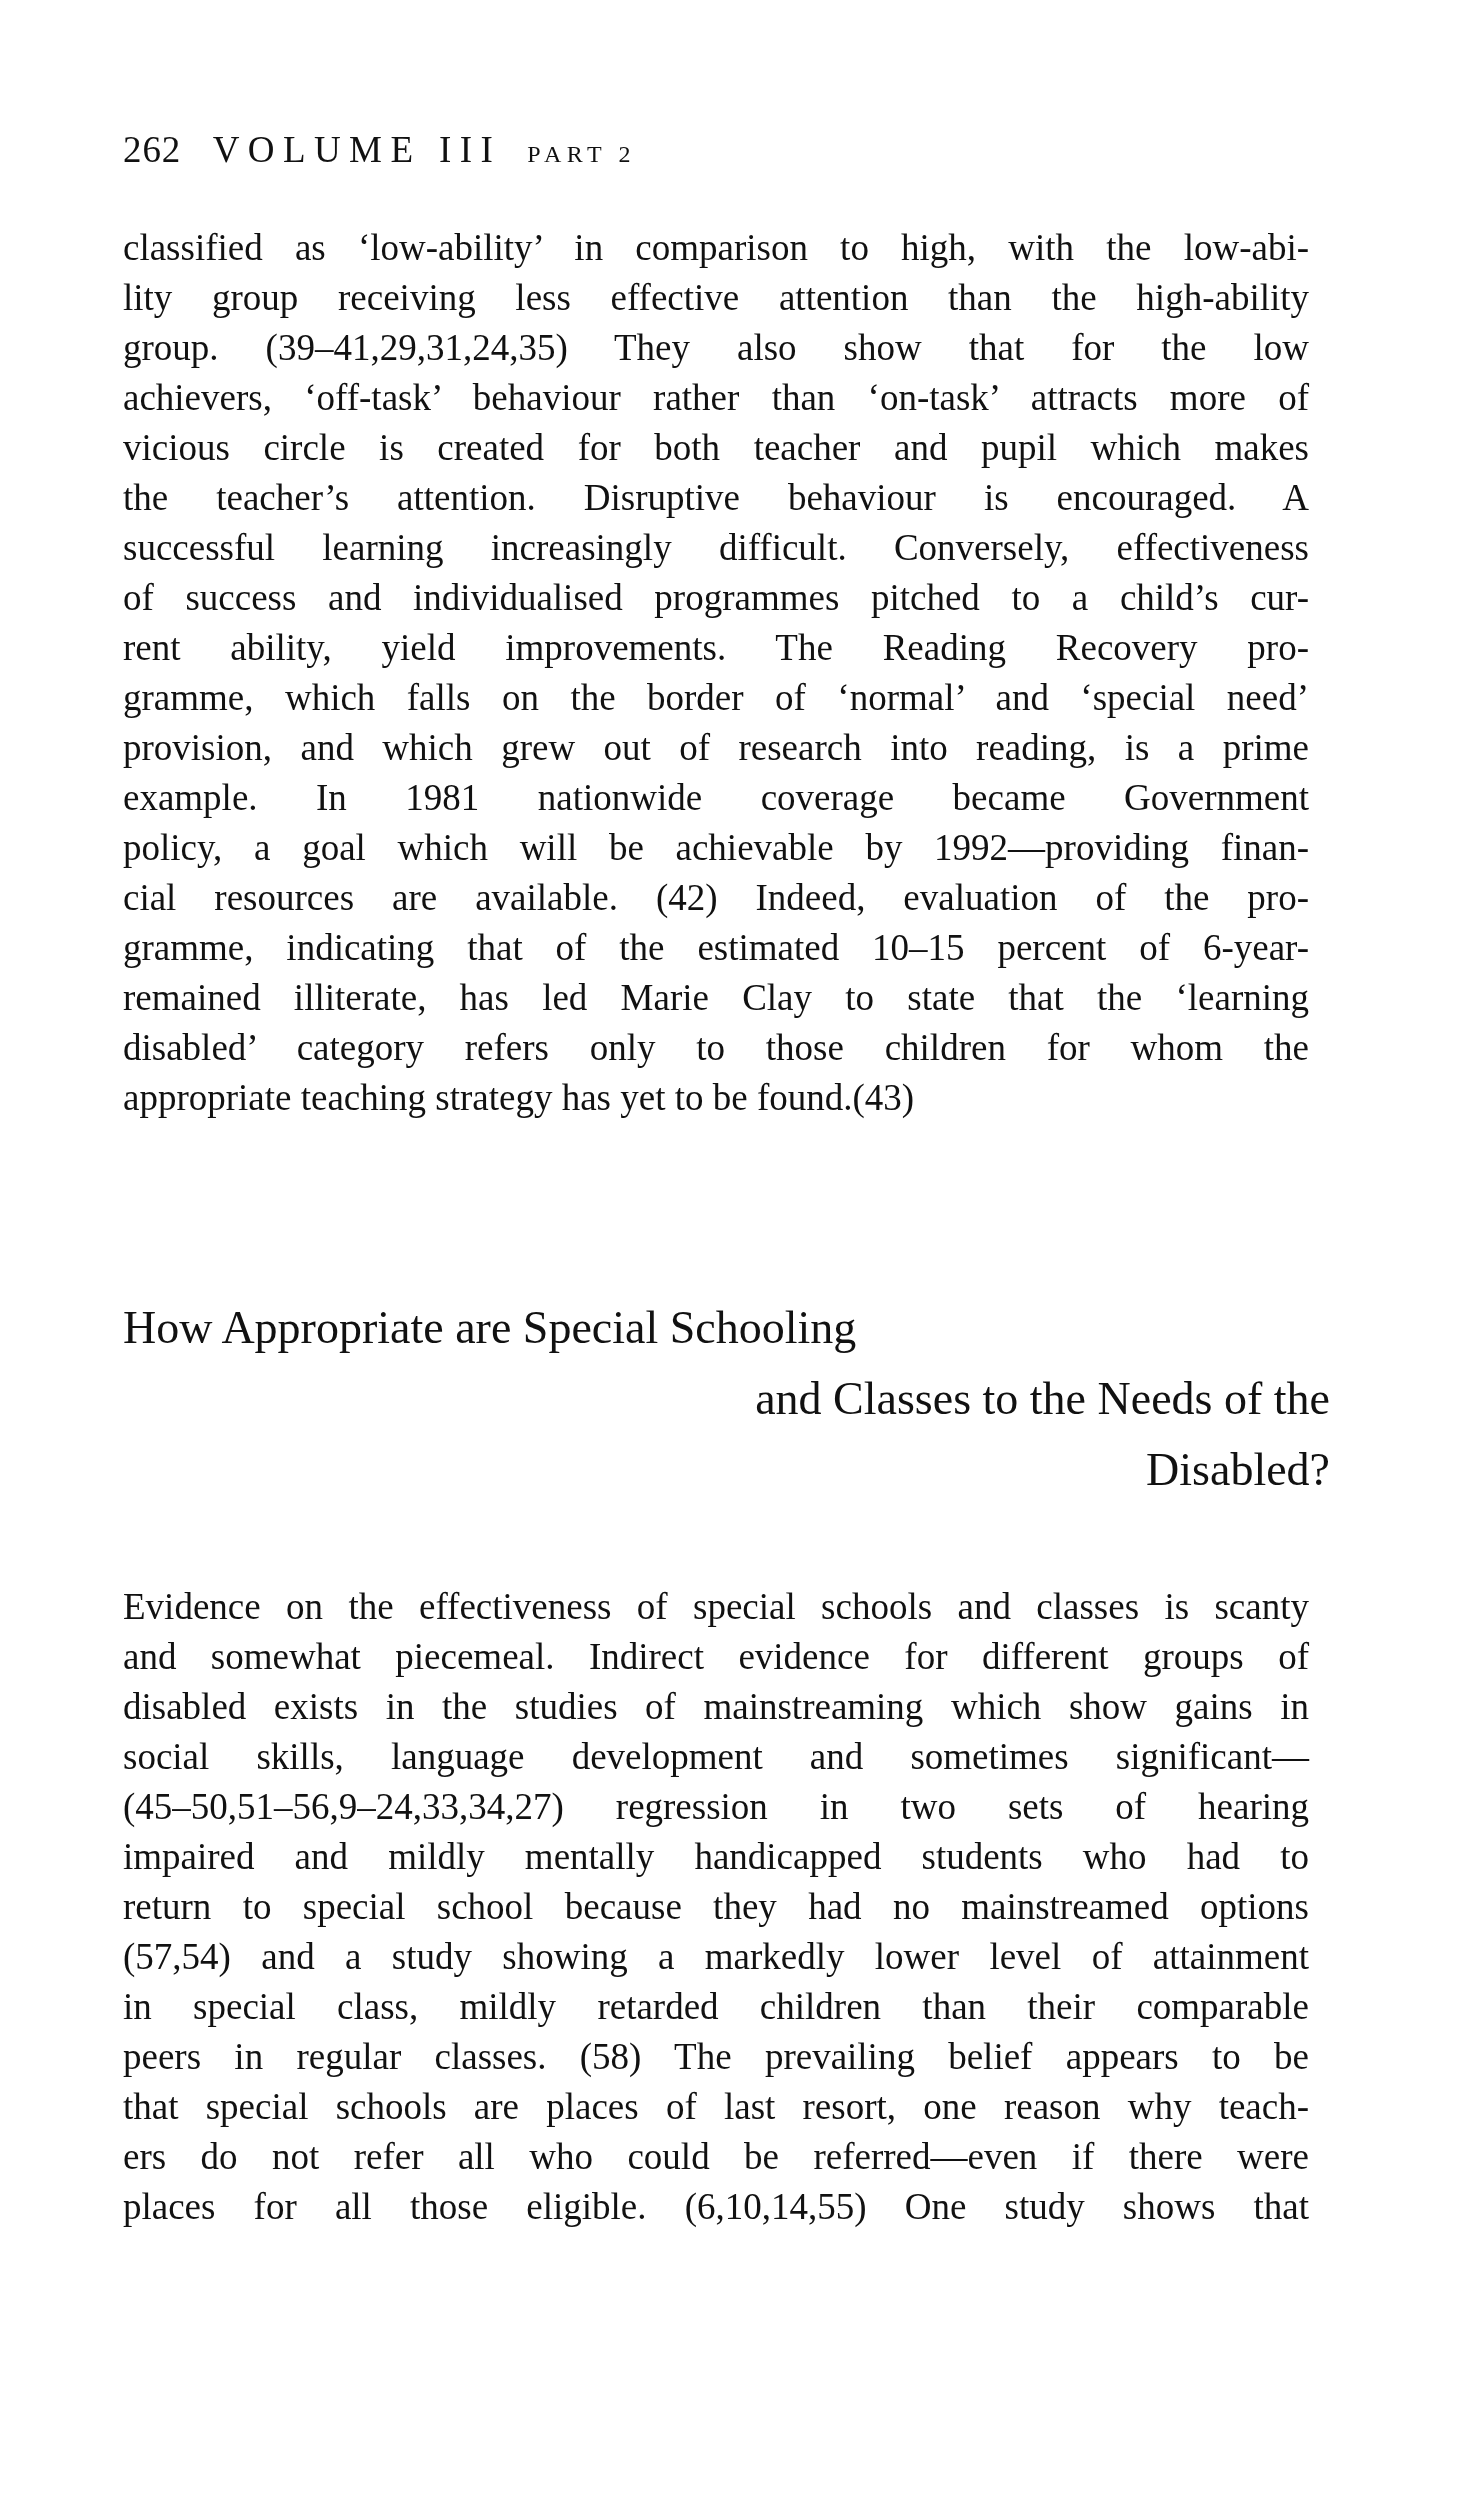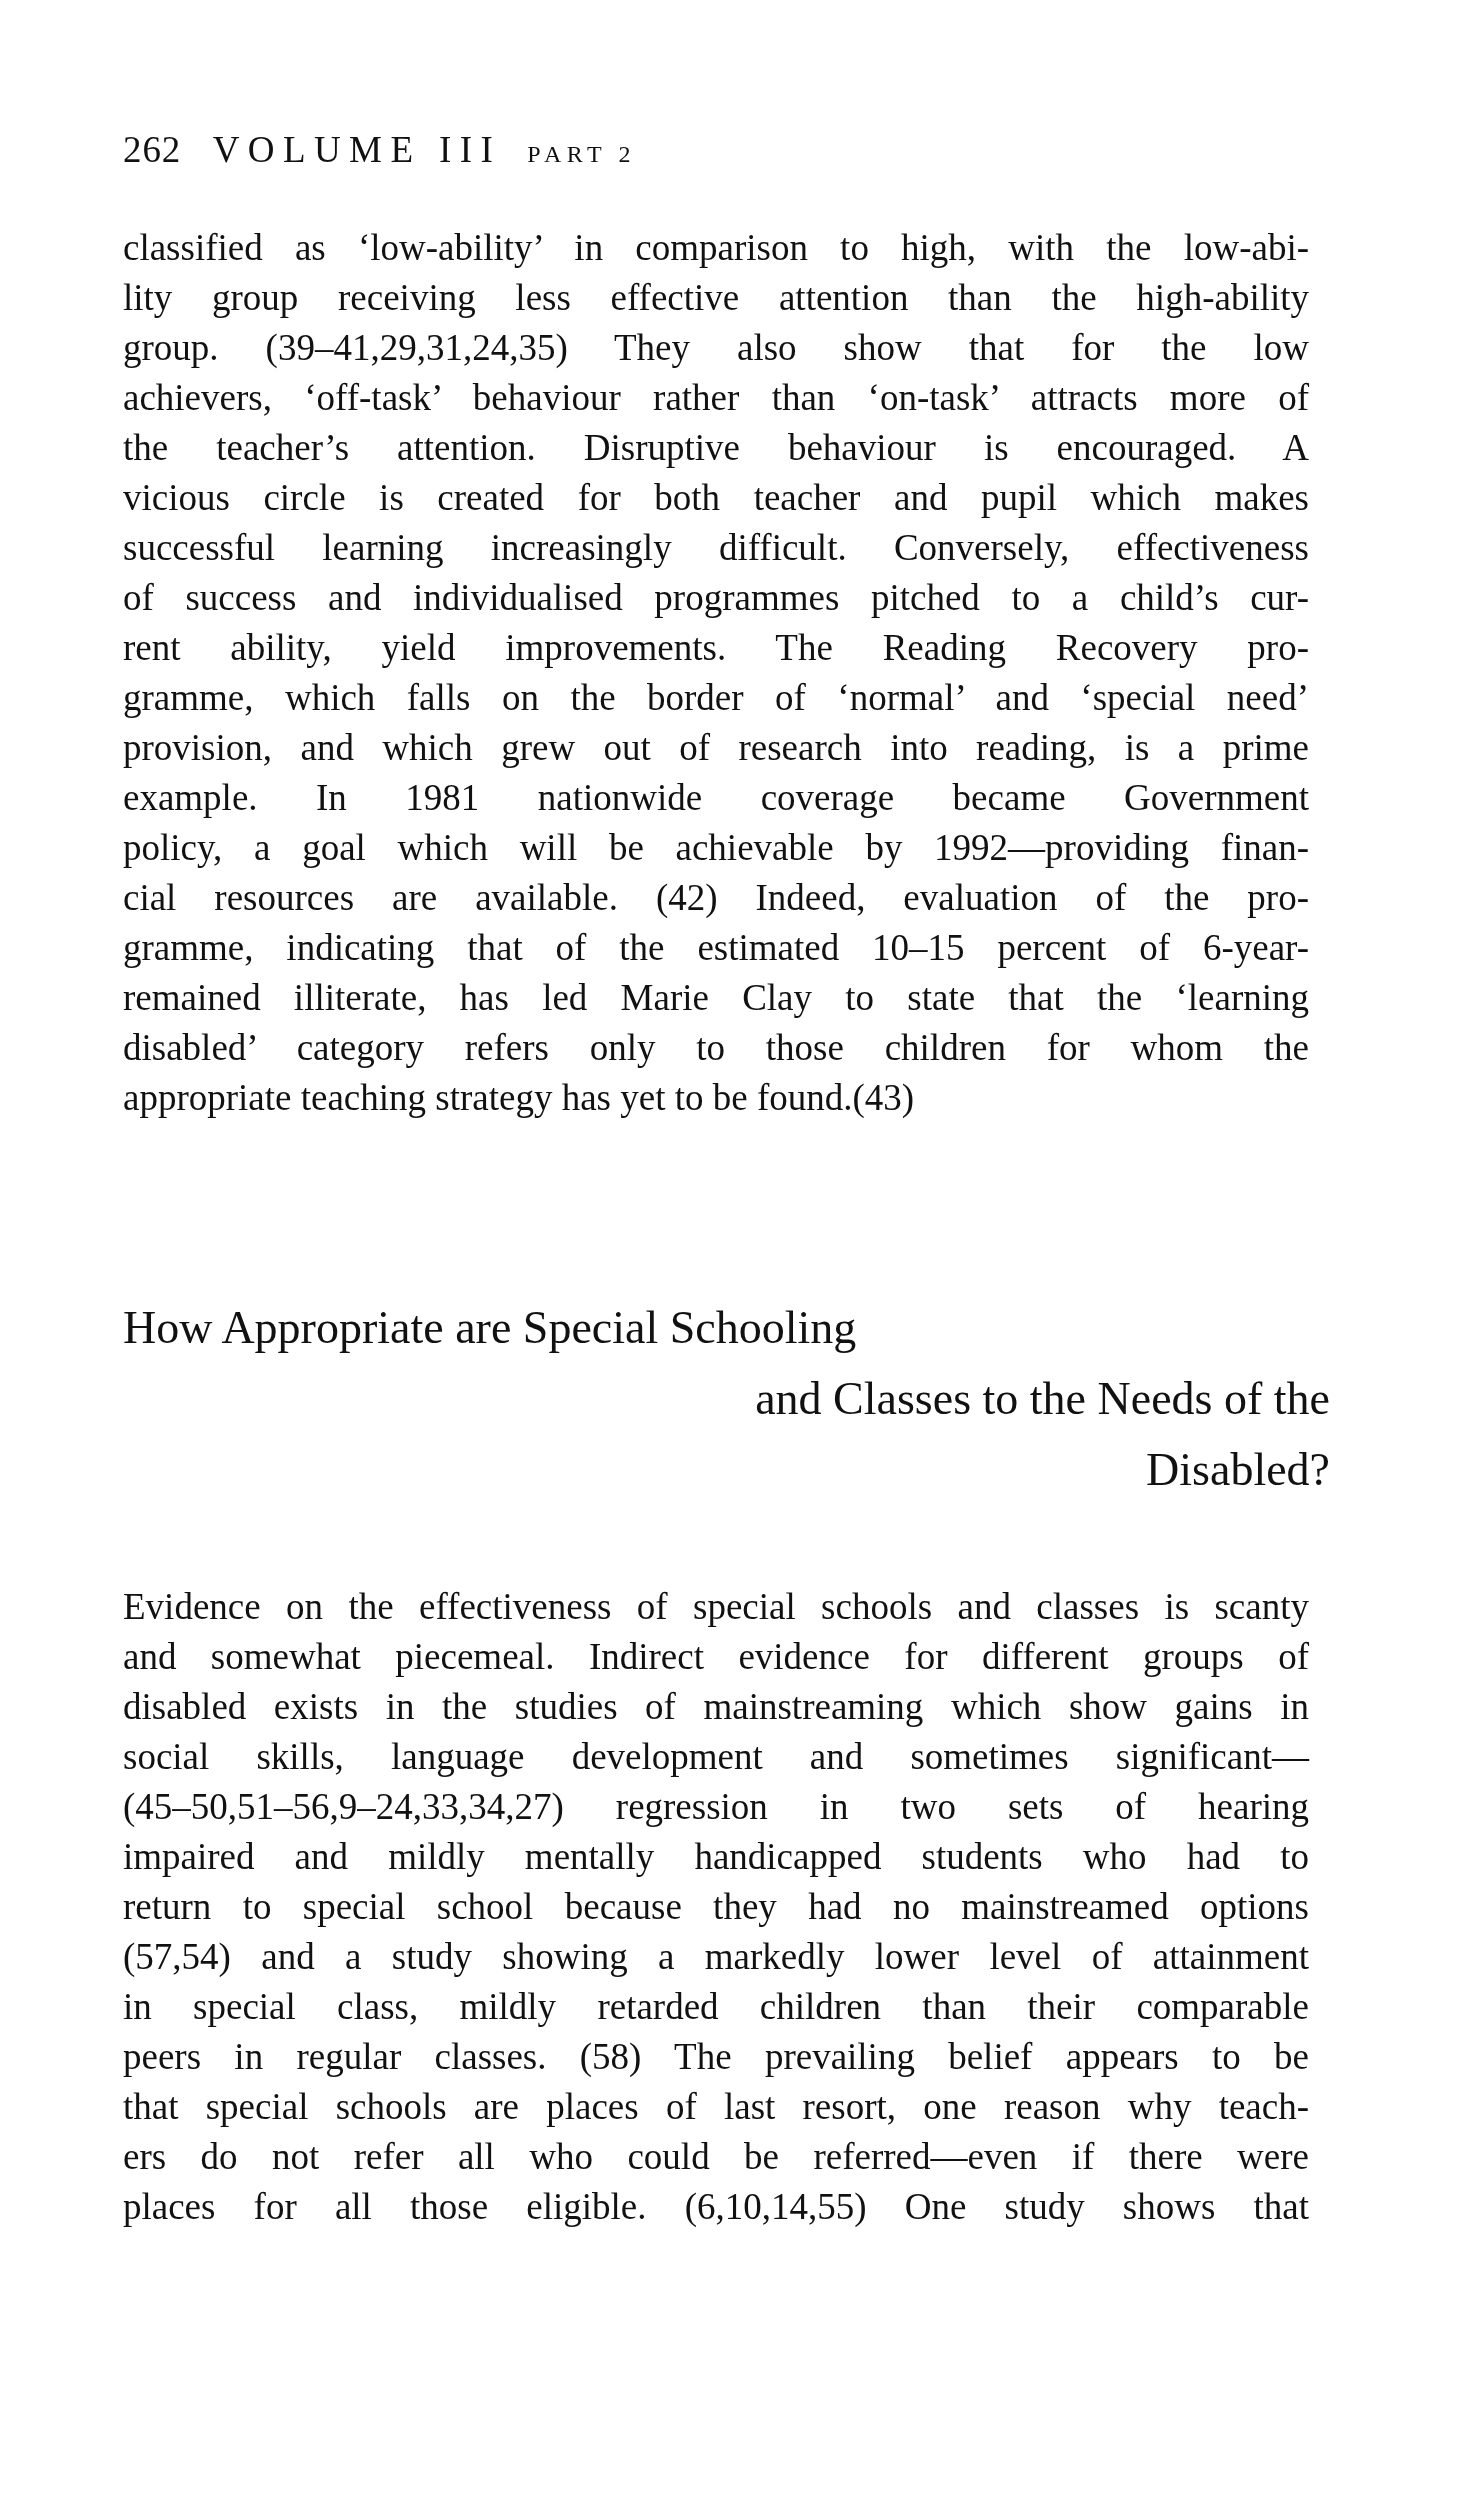--- a/index.html
+++ b/index.html
@@ -39,22 +39,22 @@
     <span class="pg">262</span>
     <span class="vol">VOLUME III</span>
     <span class="part">PART 2</span>
   </div>
 
   <div class="block body1">
     <div class="line">classified as ‘low-ability’ in comparison to high, with the low-abi-</div>
     <div class="line">lity group receiving less effective attention than the high-ability</div>
     <div class="line">group. (39–41,29,31,24,35) They also show that for the low</div>
     <div class="line">achievers, ‘off-task’ behaviour rather than ‘on-task’ attracts more of</div>
+    <div class="line">vicious circle is created for both teacher and pupil which makes</div>
     <div class="line">the teacher’s attention. Disruptive behaviour is encouraged. A</div>
-    <div class="line">vicious circle is created for both teacher and pupil which makes</div>
     <div class="line">successful learning increasingly difficult. Conversely, effectiveness</div>
     <div class="line">of success and individualised programmes pitched to a child’s cur-</div>
     <div class="line">rent ability, yield improvements. The Reading Recovery pro-</div>
     <div class="line">gramme, which falls on the border of ‘normal’ and ‘special need’</div>
     <div class="line">provision, and which grew out of research into reading, is a prime</div>
     <div class="line">example. In 1981 nationwide coverage became Government</div>
     <div class="line">policy, a goal which will be achievable by 1992—providing finan-</div>
     <div class="line">cial resources are available. (42) Indeed, evaluation of the pro-</div>
     <div class="line">gramme, indicating that of the estimated 10–15 percent of 6-year-</div>
     <div class="line">remained illiterate, has led Marie Clay to state that the ‘learning</div>

